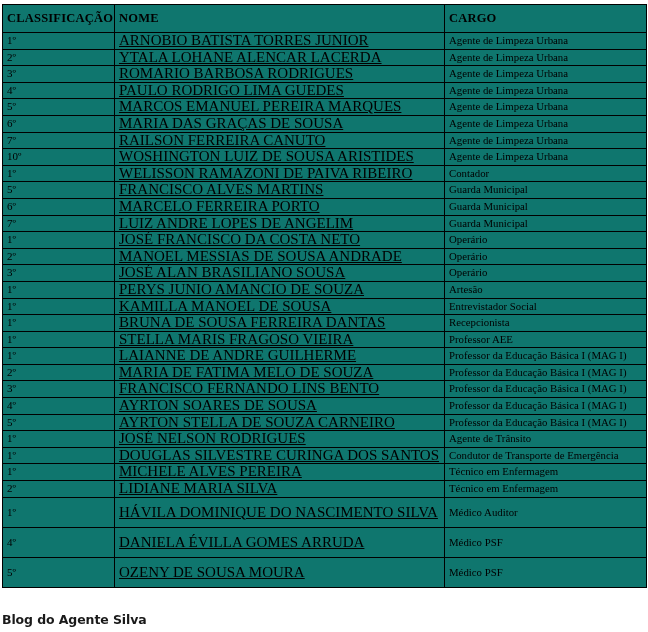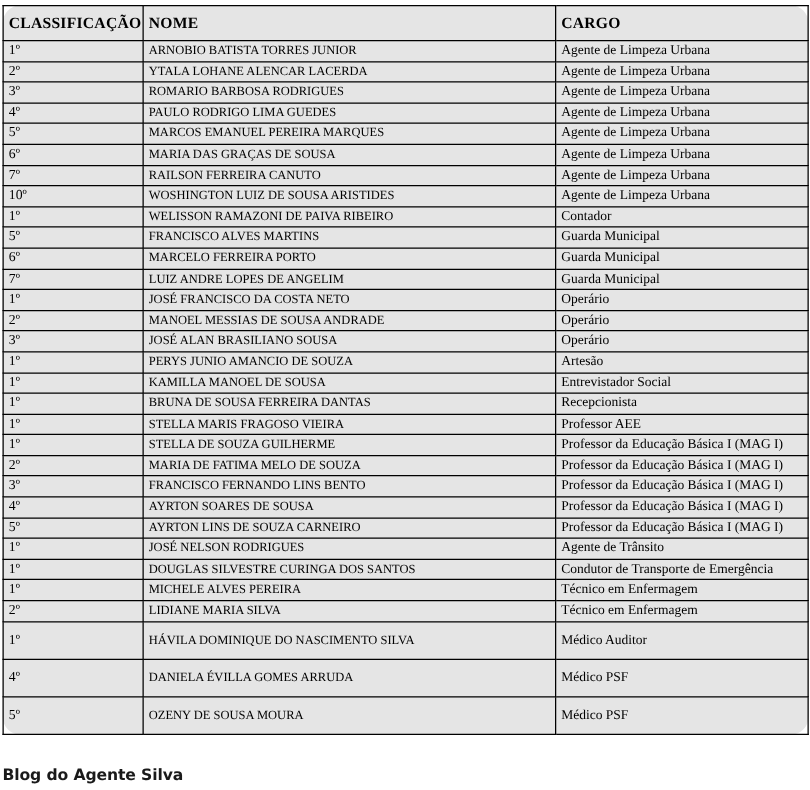--- a/index.html
+++ b/index.html
@@ -23,22 +23,21 @@
   .table-wrap {
     position: absolute;
     left: 2px;
     top: 4px;
     width: 644px;
   }
   table.ranking {
     border-collapse: collapse;
     table-layout: fixed;
     width: 644px;
-    background: #e5e5e5;
-    border-radius: 15px;
+    background: #0f766e;
   }
   table.ranking col.c-rank  { width: 112px; }
   table.ranking col.c-name  { width: 330px; }
   table.ranking col.c-role  { width: 202px; }
 
   table.ranking th,
   table.ranking td {
     border: 1.6px solid #000000;
     padding: 0 4px;
     text-align: left;
@@ -56,22 +55,23 @@
     height: 15.6px;
     line-height: 15.6px;
     font-weight: normal;
   }
   td.rank {
     font-size: 11px;
     padding-left: 4px;
     margin-top: 44px;
   }
   td.name {
-    font-size: 10px;
+    font-size: 15px;
     padding-left: 7px;
+    text-decoration: underline;
   }
   td.role {
     font-size: 10.8px;
     padding-left: 5px;
     margin-top: 47px;
   }
   tbody tr.tall td {
     height: 29px;
     line-height: 29px;
   }
@@ -196,41 +196,41 @@
             <td class="name">BRUNA DE SOUSA FERREIRA DANTAS</td>
             <td class="role">Recepcionista</td>
           </tr>
           <tr>
             <td class="rank">1º</td>
             <td class="name">STELLA MARIS FRAGOSO VIEIRA</td>
             <td class="role">Professor AEE</td>
           </tr>
           <tr>
             <td class="rank">1º</td>
-            <td class="name">STELLA DE SOUZA GUILHERME</td>
+            <td class="name">LAIANNE DE ANDRE GUILHERME</td>
             <td class="role">Professor da Educação Básica I (MAG I)</td>
           </tr>
           <tr>
             <td class="rank">2º</td>
             <td class="name">MARIA DE FATIMA MELO DE SOUZA</td>
             <td class="role">Professor da Educação Básica I (MAG I)</td>
           </tr>
           <tr>
             <td class="rank">3º</td>
             <td class="name">FRANCISCO FERNANDO LINS BENTO</td>
             <td class="role">Professor da Educação Básica I (MAG I)</td>
           </tr>
           <tr>
             <td class="rank">4º</td>
             <td class="name">AYRTON SOARES DE SOUSA</td>
             <td class="role">Professor da Educação Básica I (MAG I)</td>
           </tr>
           <tr>
             <td class="rank">5º</td>
-            <td class="name">AYRTON LINS DE SOUZA CARNEIRO</td>
+            <td class="name">AYRTON STELLA DE SOUZA CARNEIRO</td>
             <td class="role">Professor da Educação Básica I (MAG I)</td>
           </tr>
           <tr>
             <td class="rank">1º</td>
             <td class="name">JOSÉ NELSON RODRIGUES</td>
             <td class="role">Agente de Trânsito</td>
           </tr>
           <tr>
             <td class="rank">1º</td>
             <td class="name">DOUGLAS SILVESTRE CURINGA DOS SANTOS</td>

